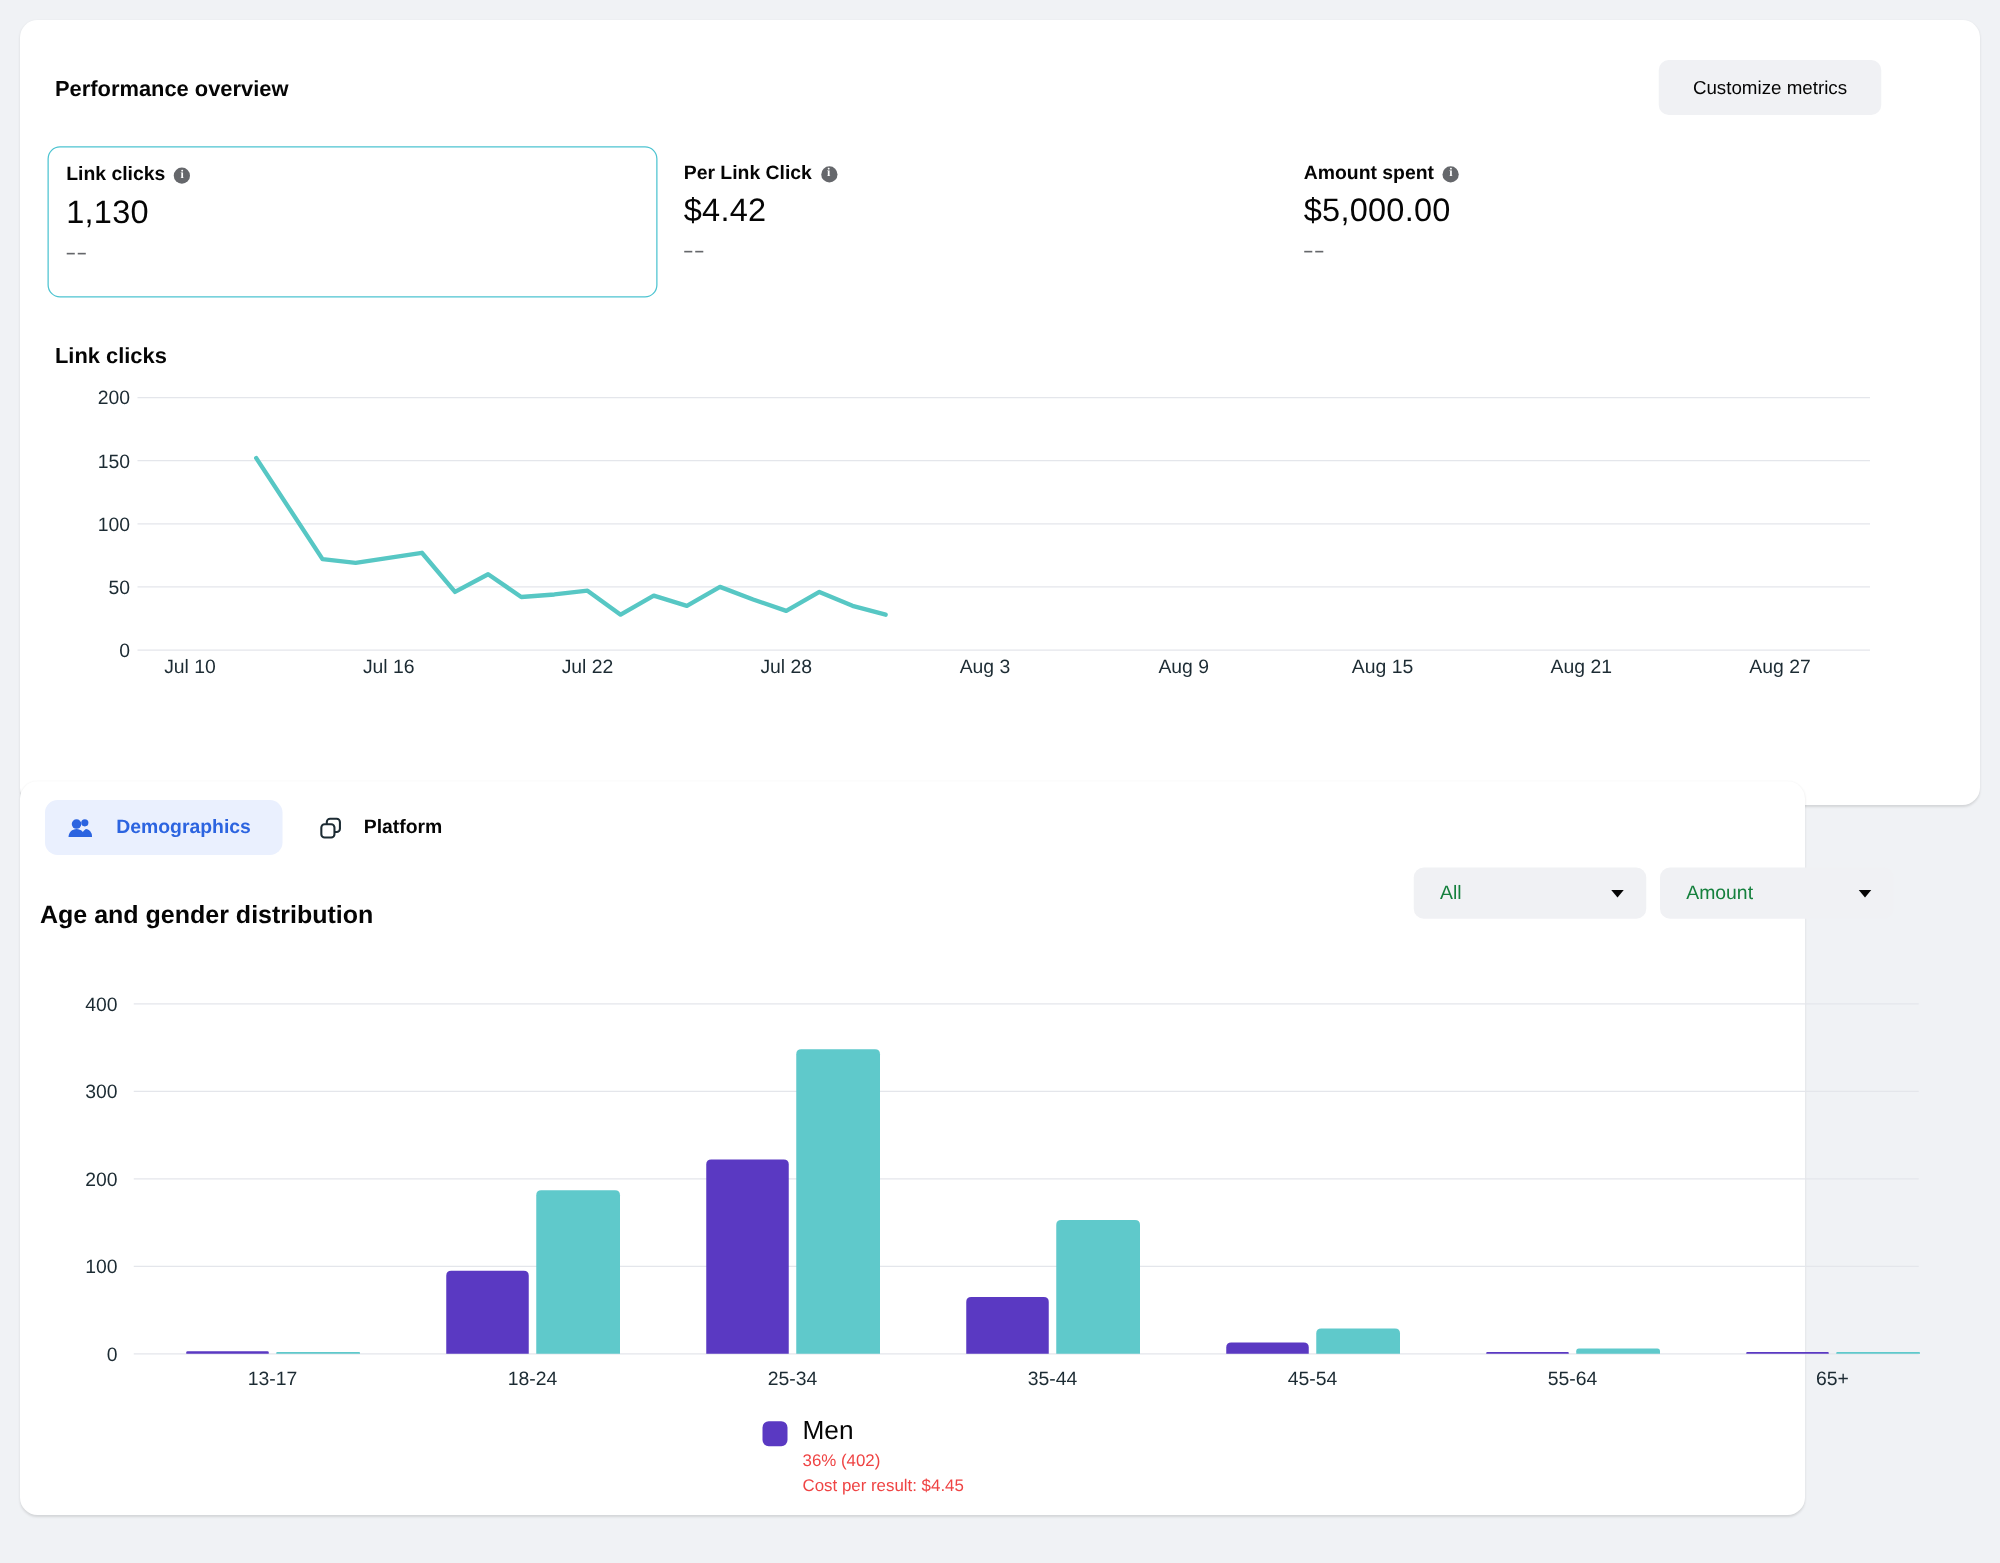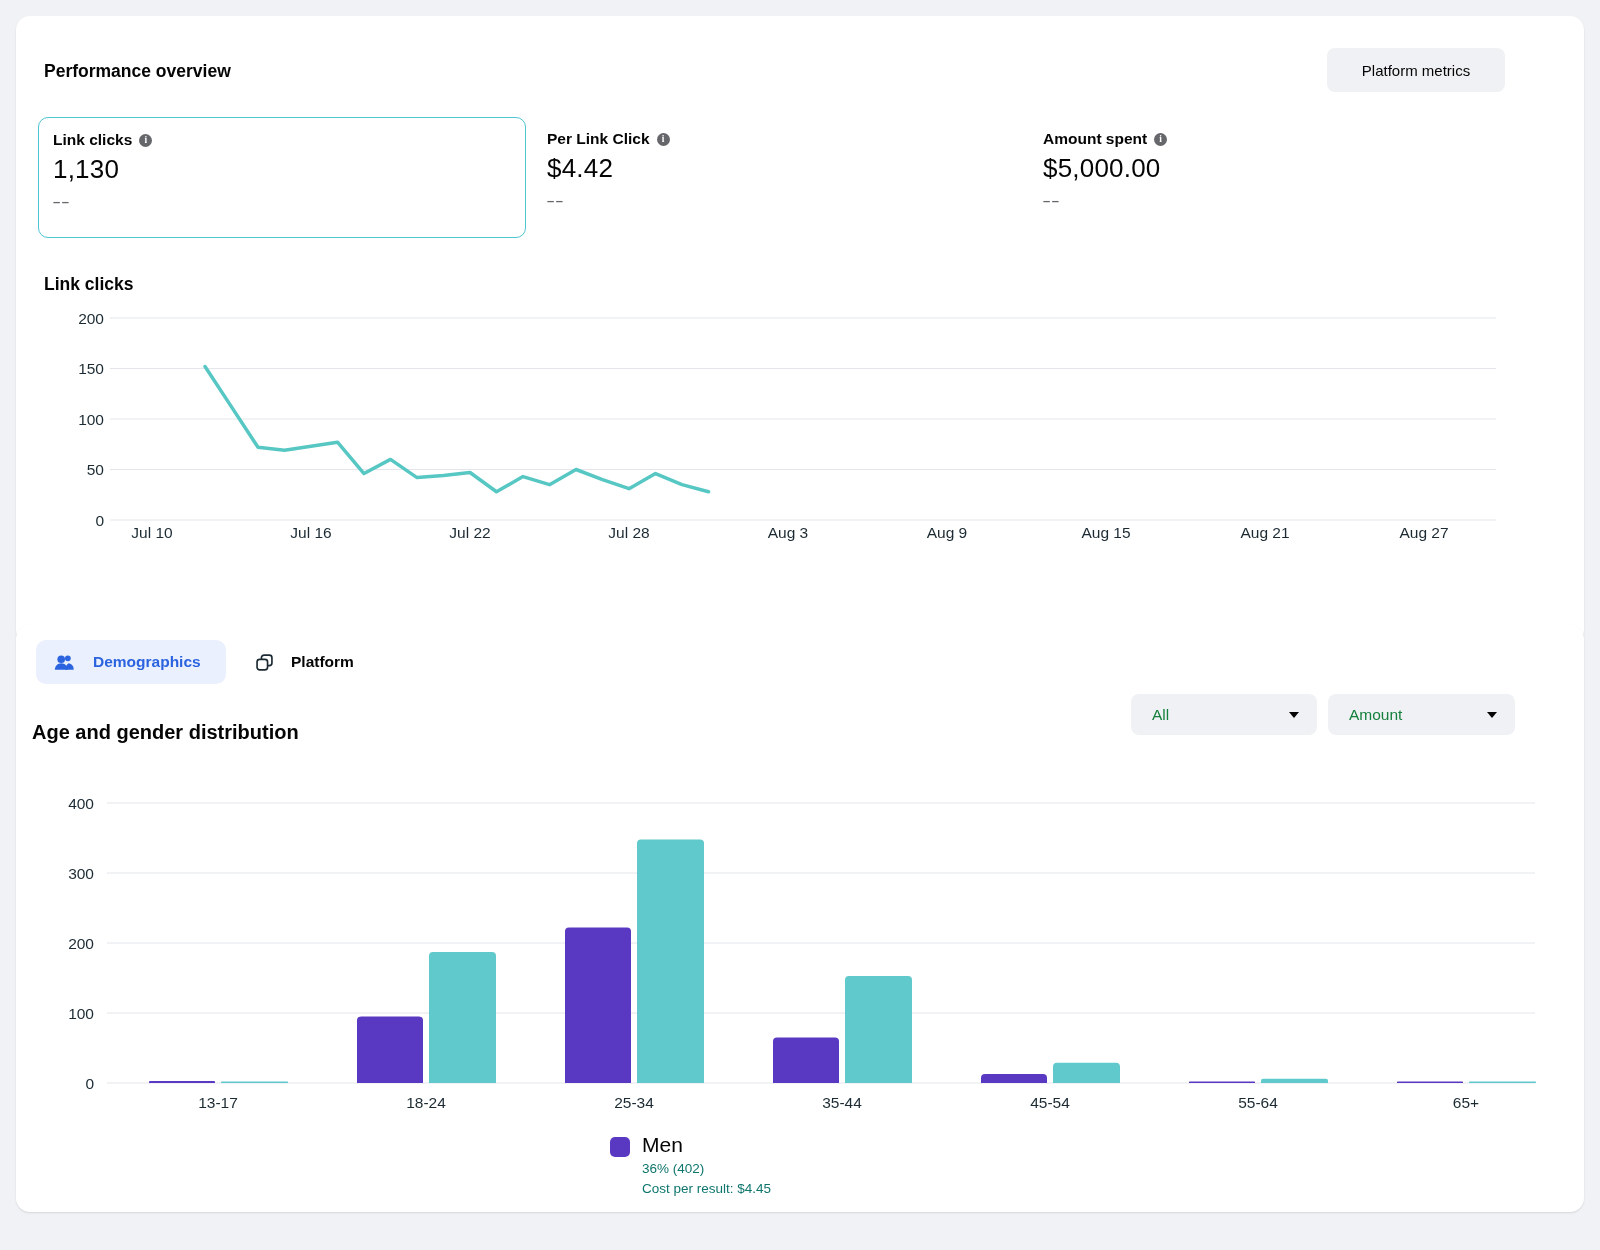--- a/index.html
+++ b/index.html
@@ -8,21 +8,21 @@
     background:#f0f2f5;
     font-family:"Liberation Sans", sans-serif;
     color:#050505;
     -webkit-font-smoothing:antialiased;
   }
   .card{
     position:absolute;background:#ffffff;border-radius:14px;
     box-shadow:0 1px 2px rgba(0,0,0,.12);
   }
   #card-performance{left:16px;top:16px;width:1568px;height:628px;}
-  #card-breakdown{left:16px;top:625px;width:1568px;height:587px;}
+  #card-breakdown{left:16px;top:625px;width:1428px;height:587px;}
 
   .abs{position:absolute;}
 
   
   .po-title{left:28px;top:30px;font-size:17.5px;font-weight:700;}
   .customize-btn{
     left:1311px;top:32px;width:178px;height:44px;
     background:#f0f1f4;border:none;border-radius:8px;
     font-family:inherit;font-size:15px;font-weight:500;color:#050505;
     cursor:pointer;
@@ -67,30 +67,30 @@
     width:0;height:0;margin-left:10px;
     border-left:5.5px solid transparent;border-right:5.5px solid transparent;
     border-top:6.5px solid #050505;
   }
 
   .legend-item{position:absolute;top:509px;padding-left:32px;}
   .lg-men{left:594px;}
   .lg-women{left:812px;}
   .lg-swatch{position:absolute;left:0;top:3px;width:20px;height:20px;border-radius:5px;}
   .lg-name{font-size:21px;color:#050505;line-height:22px;}
-  .lg-line{font-size:13.5px;color:#0f766e;line-height:19px;margin-top:3px;}
+  .lg-line{font-size:13.5px;color:#ef4444;line-height:19px;margin-top:3px;}
   .lg-line.cost{margin-top:1px;}
 </style>
 </head>
 <body>
 
 <section class="card" id="card-performance">
   <h2 class="abs po-title">Performance overview</h2>
 
-  <button class="abs customize-btn">Platform metrics</button>
+  <button class="abs customize-btn">Customize metrics</button>
 
   <div class="abs metric-tile">
     <div class="abs" style="left:14px;top:13px;">
       <div class="m-label">
         <span>Link clicks</span>
         <span class="info">i</span>
       </div>
       <div class="m-value">1,130</div>
       <div class="m-sub">––</div>
     </div>

